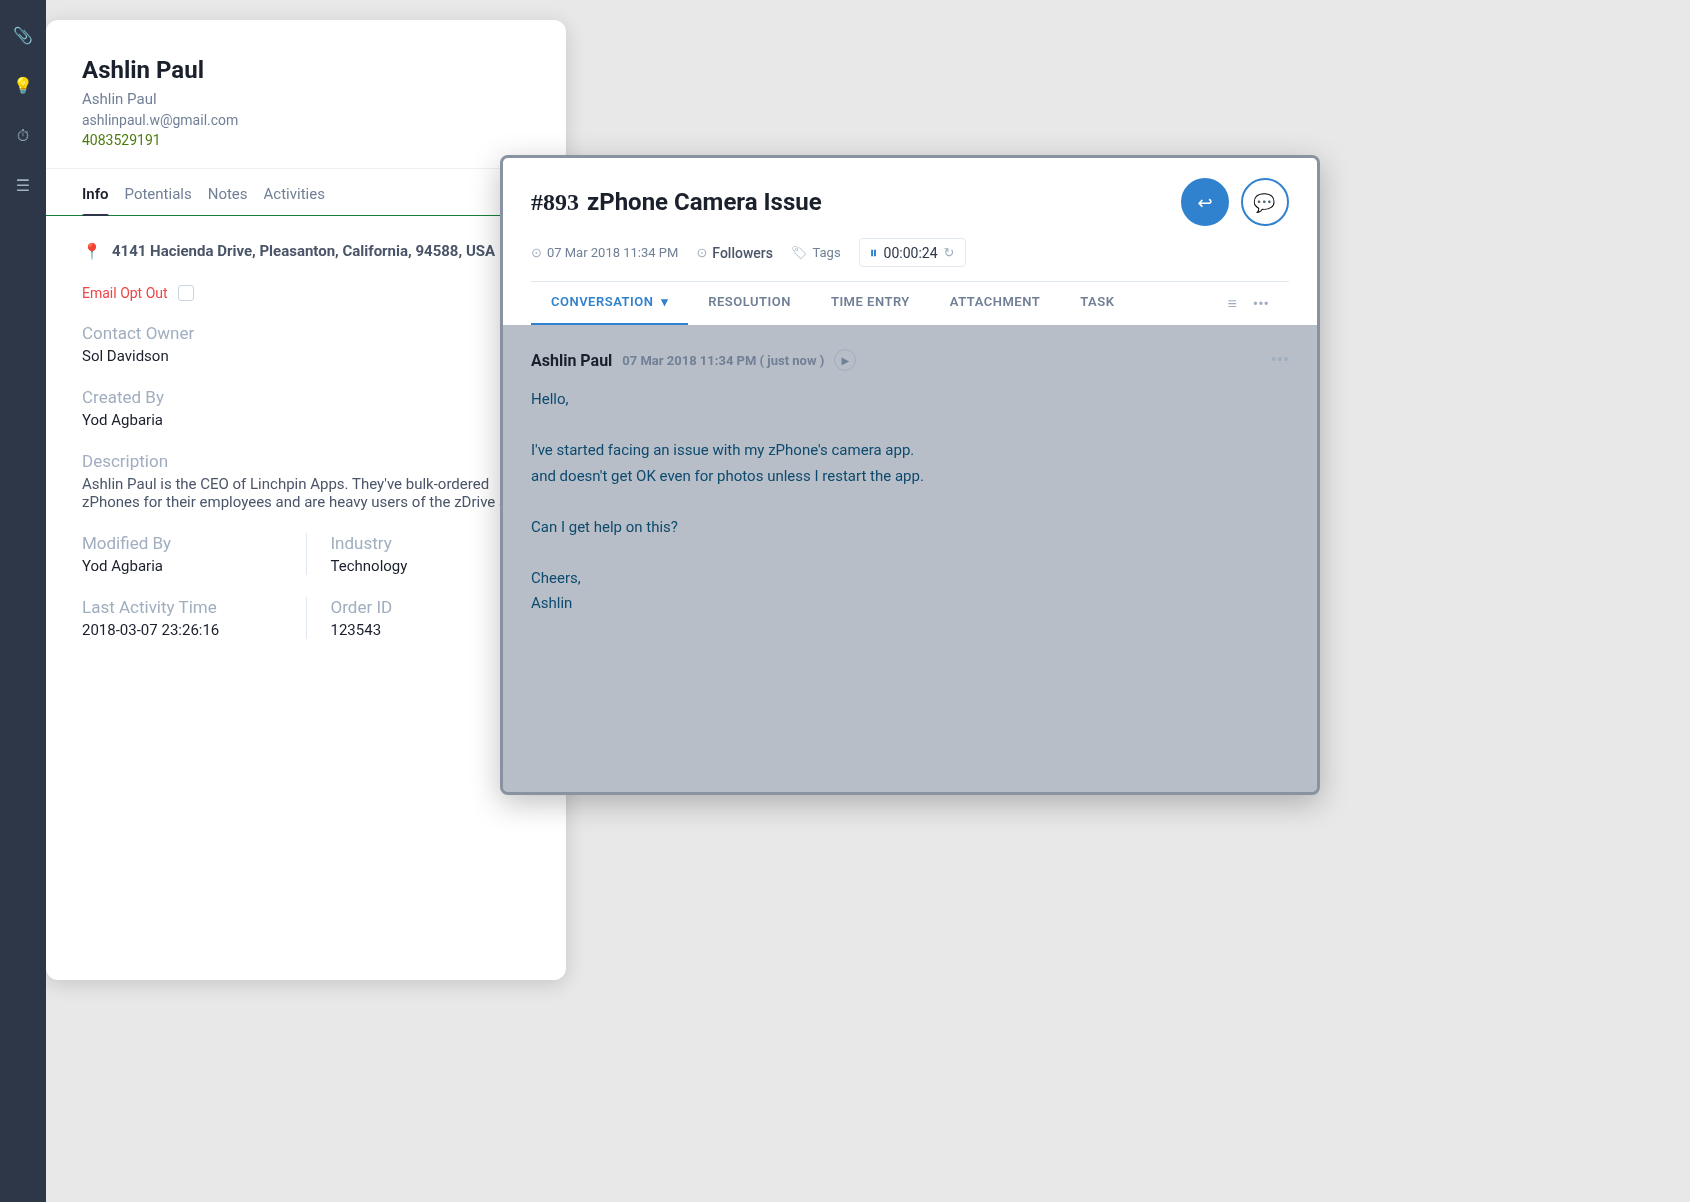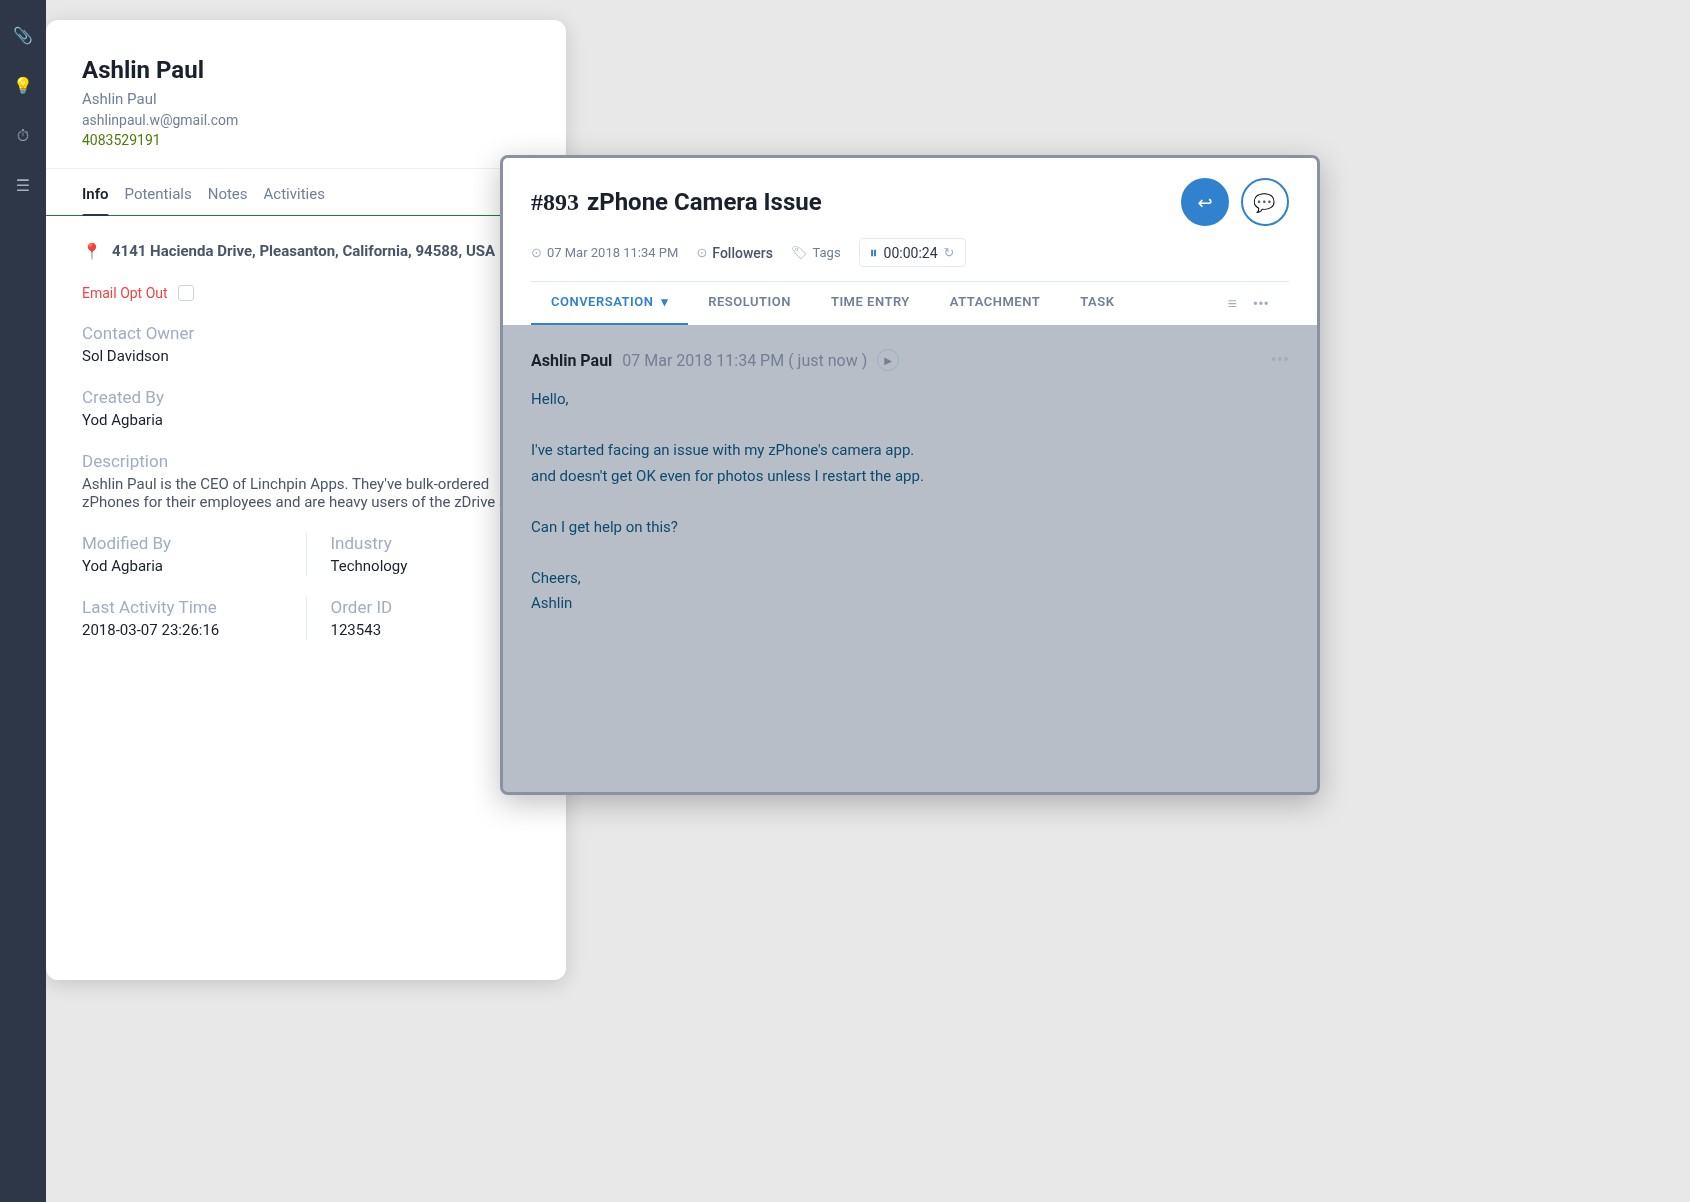--- a/index.html
+++ b/index.html
@@ -335,22 +335,23 @@
       gap: 10px;
     }
 
     .message-author {
       font-size: 16px;
       font-weight: 700;
       color: #1a202c;
     }
 
     .message-time {
-      font-size: 16px;
-      color: #718096;
+      font-size: 13px;
+      color: #718096;
+      font-weight: bold;
     }
 
     .message-dots {
       color: #a0aec0;
       font-size: 18px;
       cursor: pointer;
     }
 
     .play-icon {
       width: 22px;

